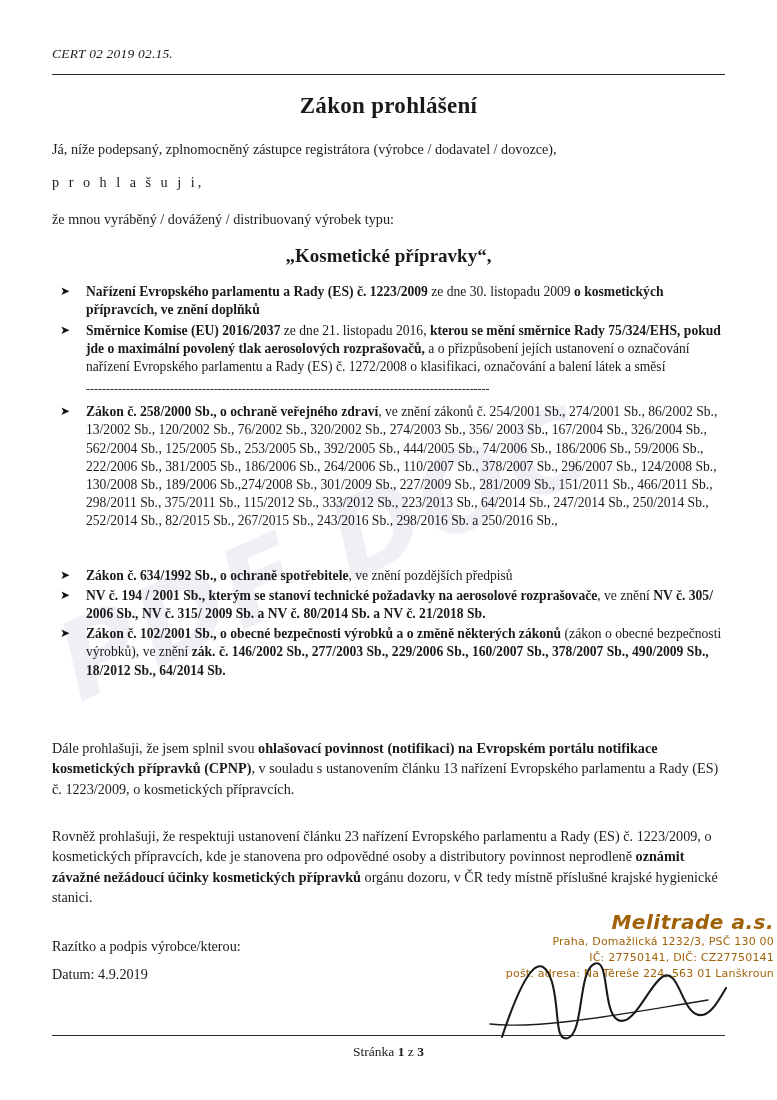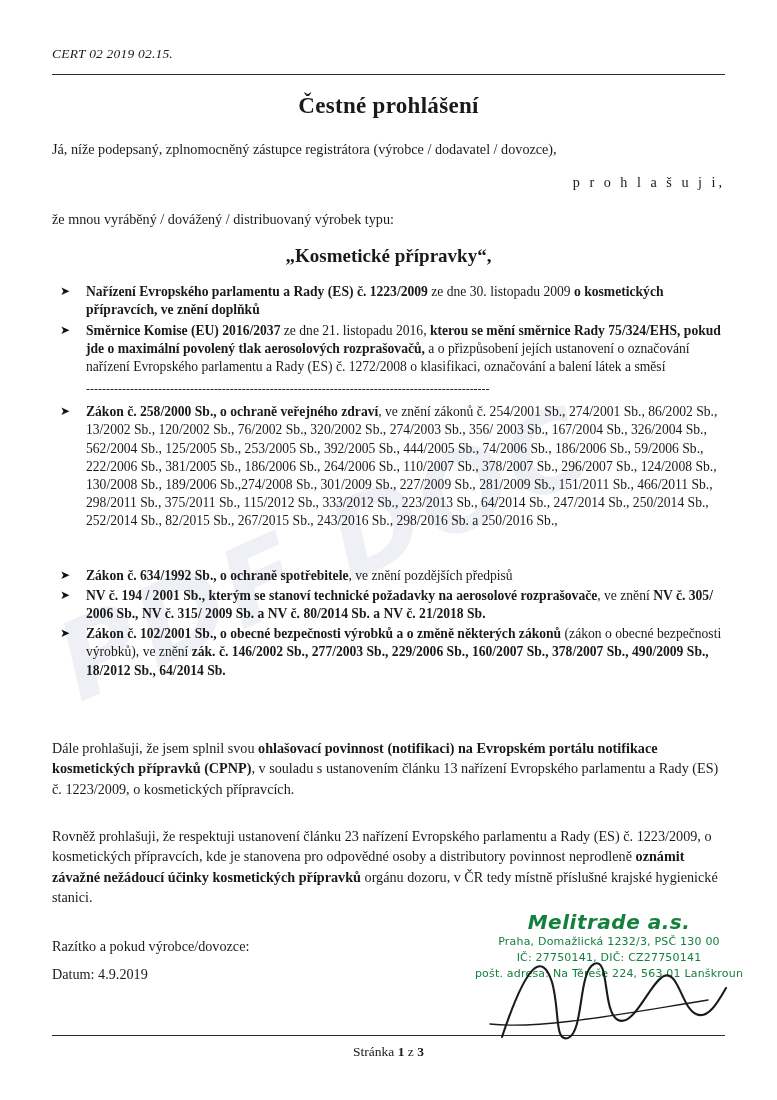--- a/index.html
+++ b/index.html
@@ -72,21 +72,21 @@
 
   p.para {
     font-size: 14.2px;
     line-height: 1.45;
     margin: 2px 0 14px 0;
     text-align: left;
   }
   .center { text-align: center; }
 
   .declare-word {
-    text-align: right;
+    text-align: left;
     font-size: 14.2px;
     letter-spacing: 3px;
     font-weight: normal;
     margin: 14px 0 18px 0;
   }
 
   .product-type {
     text-align: center;
     font-size: 19px;
     font-weight: bold;
@@ -145,22 +145,22 @@
   }
   .sig-left {
     font-size: 14.2px;
     line-height: 2.0;
   }
   .stamp {
     position: absolute;
     left: 392px;
     top: -22px;
     width: 330px;
-    text-align: center;
-    color: #15803d;
+    text-align: right;
+    color: #a16207;
     font-family: "DejaVu Sans", sans-serif;
   }
   .stamp .company {
     font-size: 20px;
     font-weight: bold;
     letter-spacing: .5px;
     font-style: italic;
   }
   .stamp .line {
     font-size: 11px;
@@ -198,21 +198,21 @@
 
   <div class="watermark">
     <span>PDF DOC</span>
   </div>
 
   <div class="content">
 
     <div class="doc-code">CERT 02 2019 02.15.</div>
     <hr class="top-rule">
 
-    <div class="doc-title">Čestné prohlášení</div>
+    <div class="doc-title">Zákon prohlášení</div>
 
     <p class="para center">Já, níže podepsaný, zplnomocněný zástupce registrátora (výrobce / dodavatel / dovozce),</p>
 
     <div class="declare-word">p r o h l a š u j i,</div>
 
     <p class="para">že mnou vyráběný / dovážený  / distribuovaný výrobek typu:</p>
 
     <div class="product-type">„Kosmetické přípravky“,</div>
 
 
@@ -251,21 +251,21 @@
         <div class="line">IČ: 27750141, DIČ: CZ27750141</div>
         <div class="line">pošt. adresa: Na Těreše 224, 563 01 Lanškroun</div>
       </div>
 
       <svg class="sig-scribble" viewBox="0 0 260 110">
         <path d="M20 95 C 45 20, 60 10, 70 40 C 78 68, 72 100, 86 96 C 102 90, 96 30, 112 22 C 128 14, 120 70, 136 78 C 152 86, 168 40, 182 34 C 196 28, 200 66, 214 72 C 226 78, 236 60, 244 46" fill="none" stroke="#1b1b1b" stroke-width="2.1" stroke-linecap="round"></path>
         <path d="M8 82 C 60 88, 150 70, 226 58" fill="none" stroke="#1b1b1b" stroke-width="1.4" stroke-linecap="round"></path>
       </svg>
 
       <div class="sig-left">
-        <div>Razítko a pokud výrobce/dovozce:</div>
+        <div>Razítko a podpis výrobce/kterou:</div>
         <div>Datum: 4.9.2019</div>
       </div>
     </div>
 
   </div>
 
   <div class="footer">
     <hr>
     <div class="pagenum"><span>Stránka </span><b>1</b><span> z </span><b>3</b></div>
   </div>

